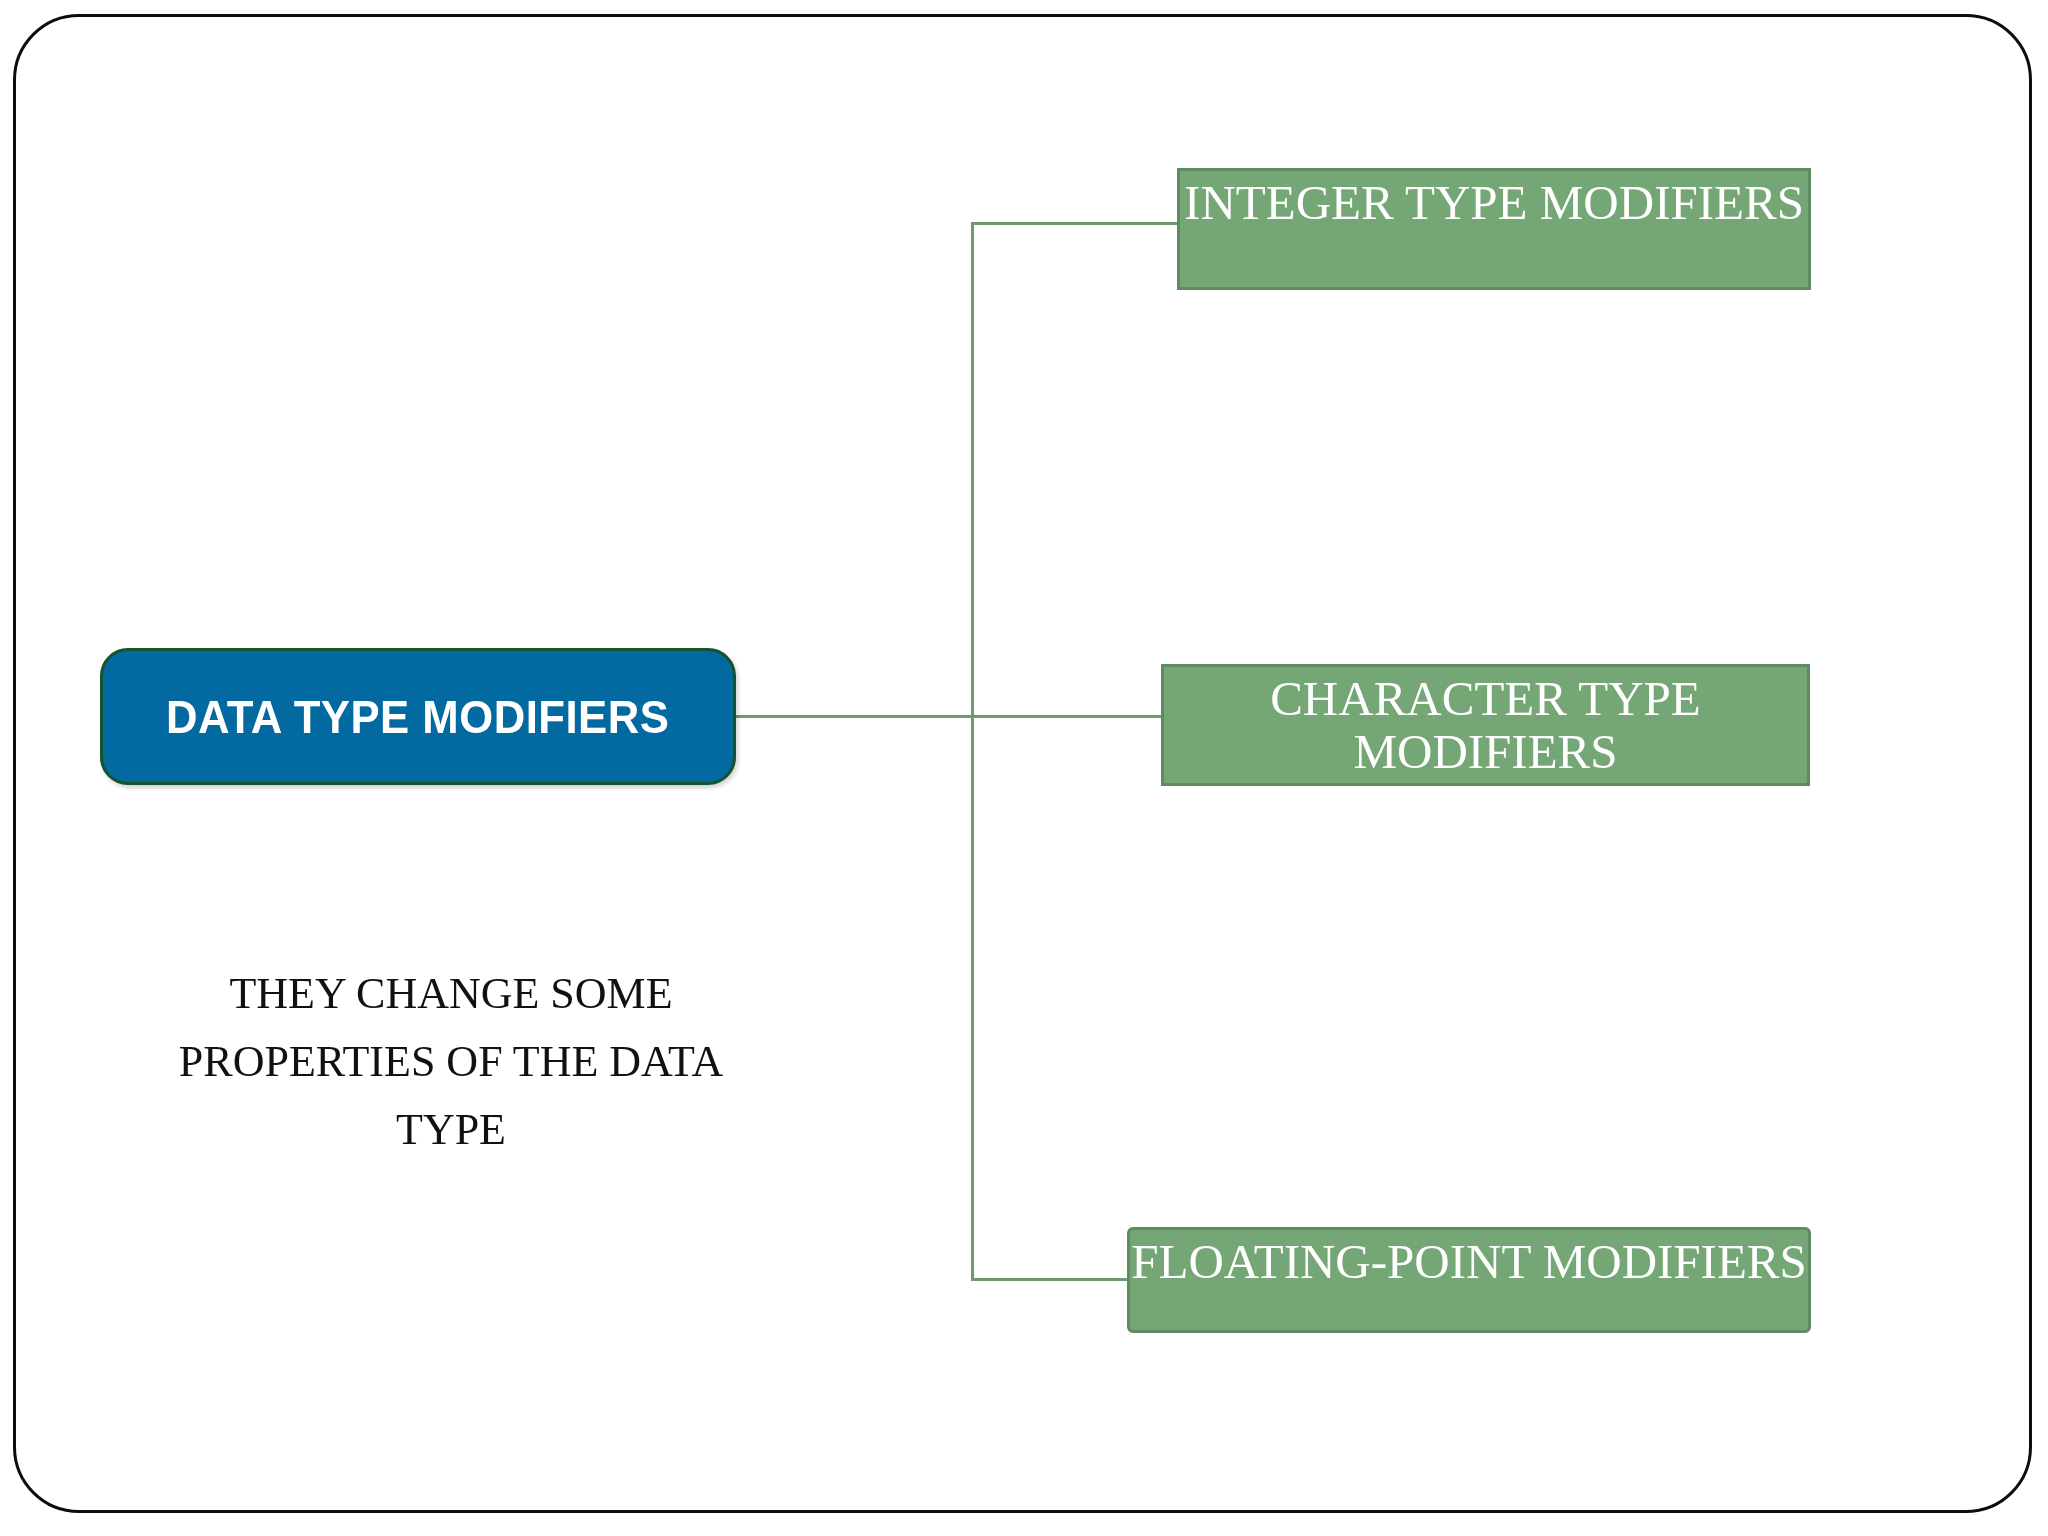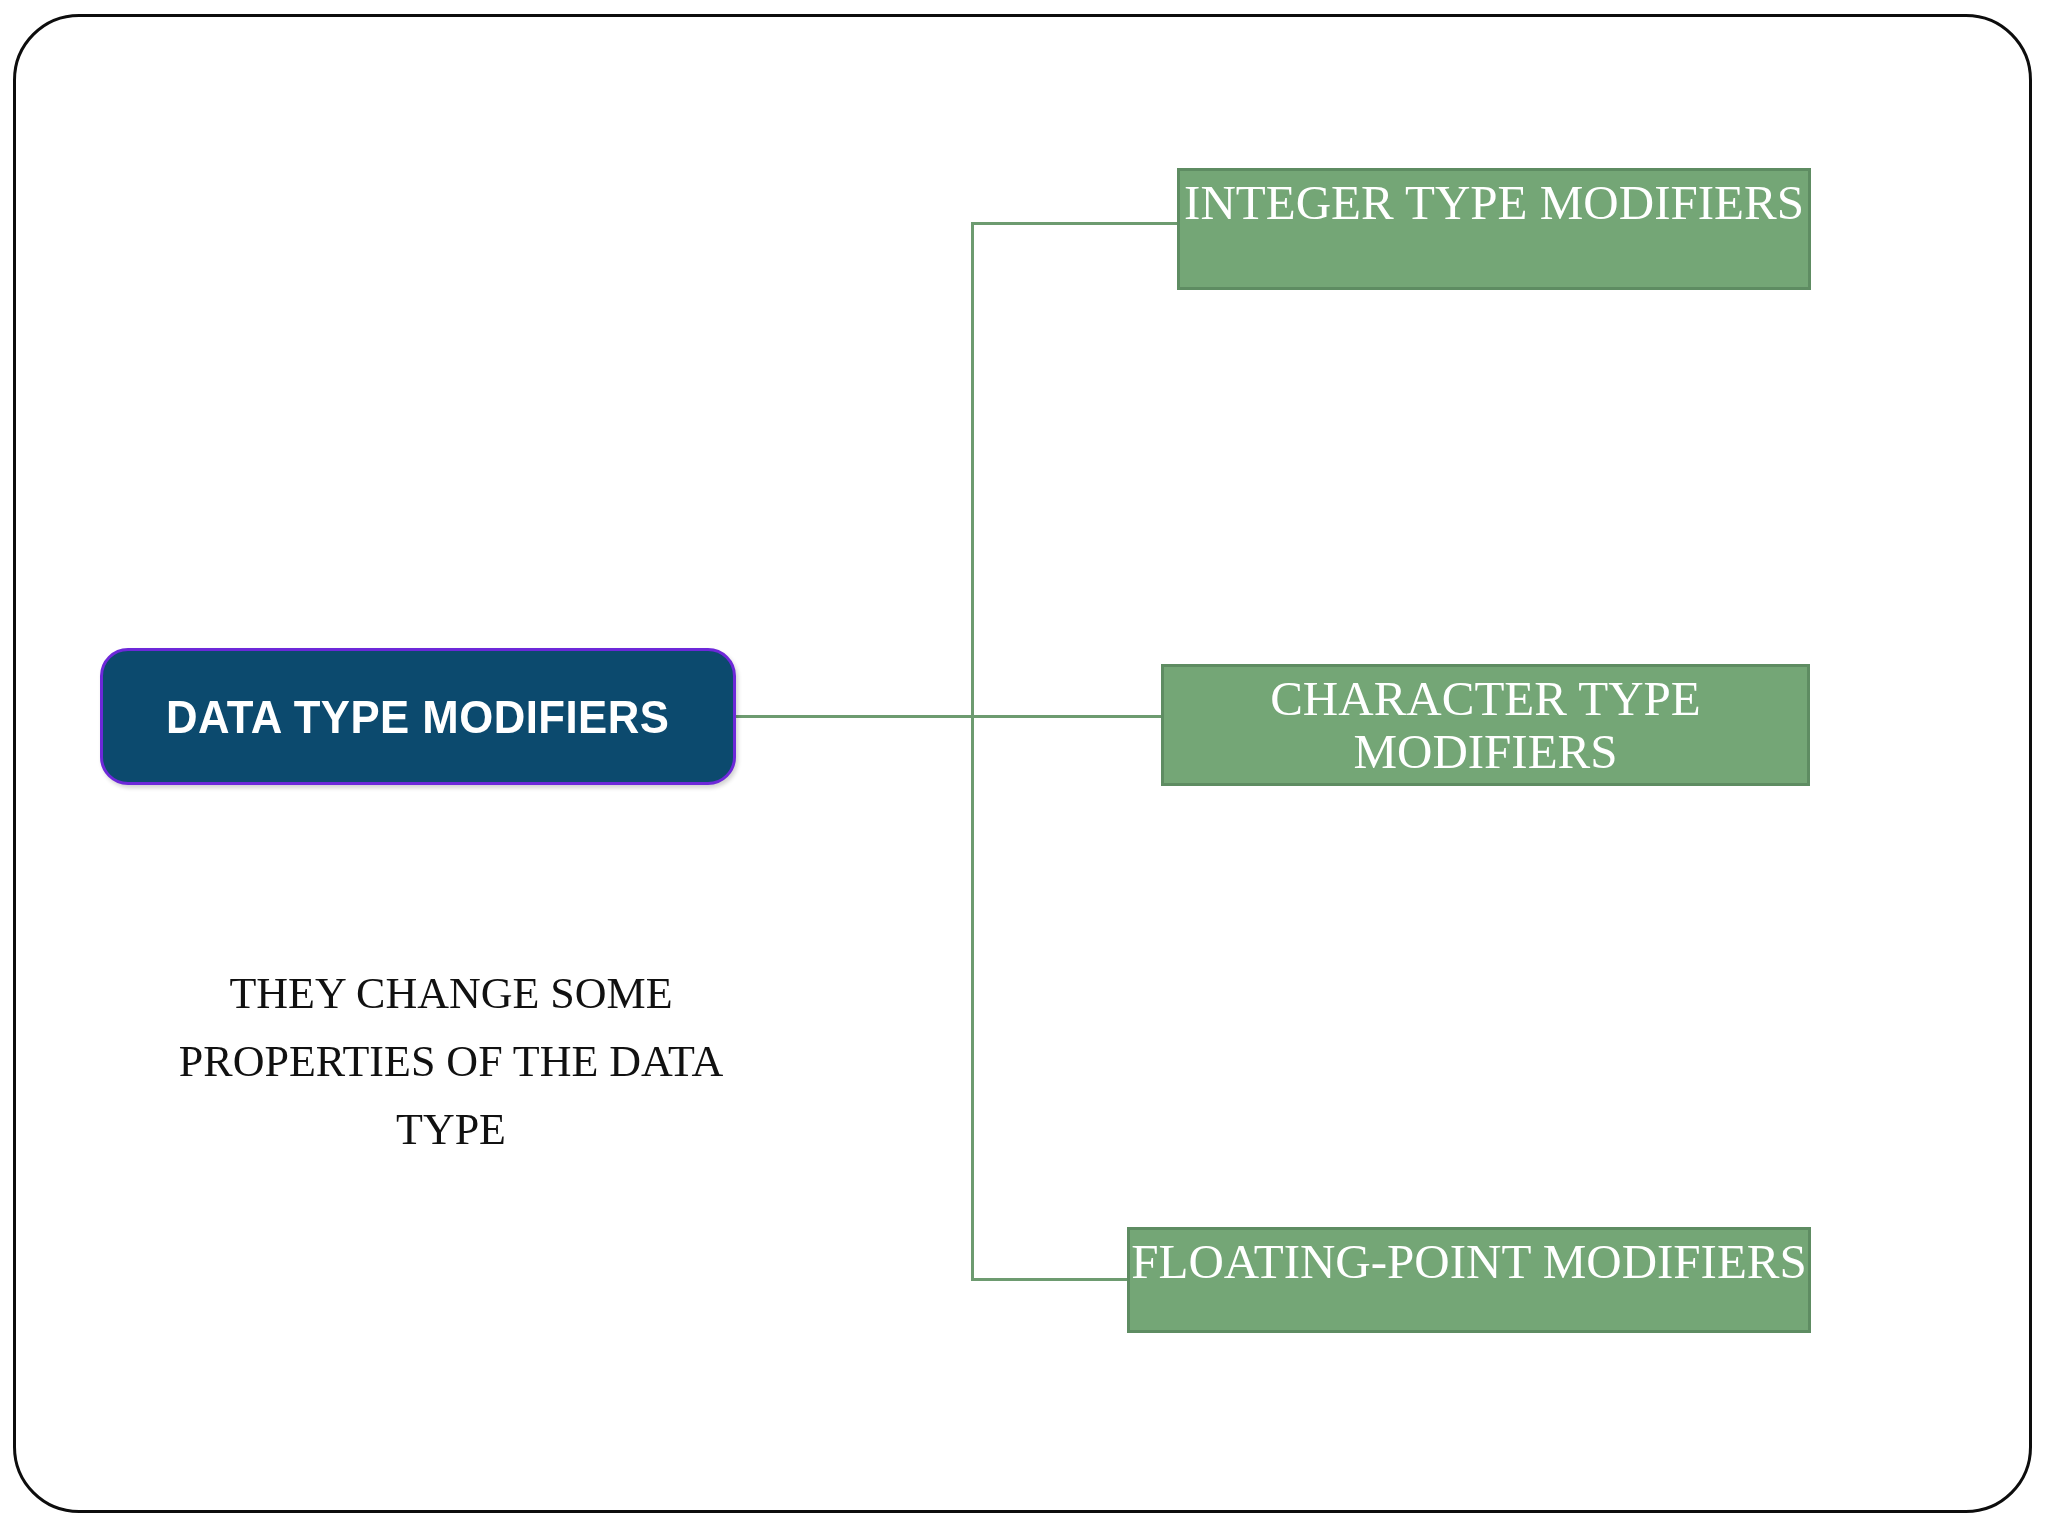--- a/index.html
+++ b/index.html
@@ -45,22 +45,22 @@
   }
 
   
   #root-node {
     position: absolute;
     left: 100px;
     top: 648px;
     width: 636px;
     height: 137px;
     box-sizing: border-box;
-    background: #0c4a6e;
-    border: 3px solid #6d28d9;
+    background: #0369a1;
+    border: 3px solid #14532d;
     border-radius: 28px;
     display: flex;
     align-items: center;
     justify-content: center;
     box-shadow: 2px 3px 4px rgba(0,0,0,0.18);
   }
   #root-node .root-label {
     font-family: "Liberation Sans", sans-serif;
     font-weight: bold;
     font-size: 47px;
@@ -103,20 +103,21 @@
     top: 664px;
     width: 649px;
     height: 122px;
   }
   #box-floating {
     left: 1127px;
     top: 1227px;
     width: 684px;
     height: 106px;
     overflow: visible;
+    border-radius: 6px;
   }
 
   
   #description {
     position: absolute;
     left: 141px;
     top: 960px;
     width: 620px;
     font-family: "Liberation Serif", serif;
     font-size: 44px;

